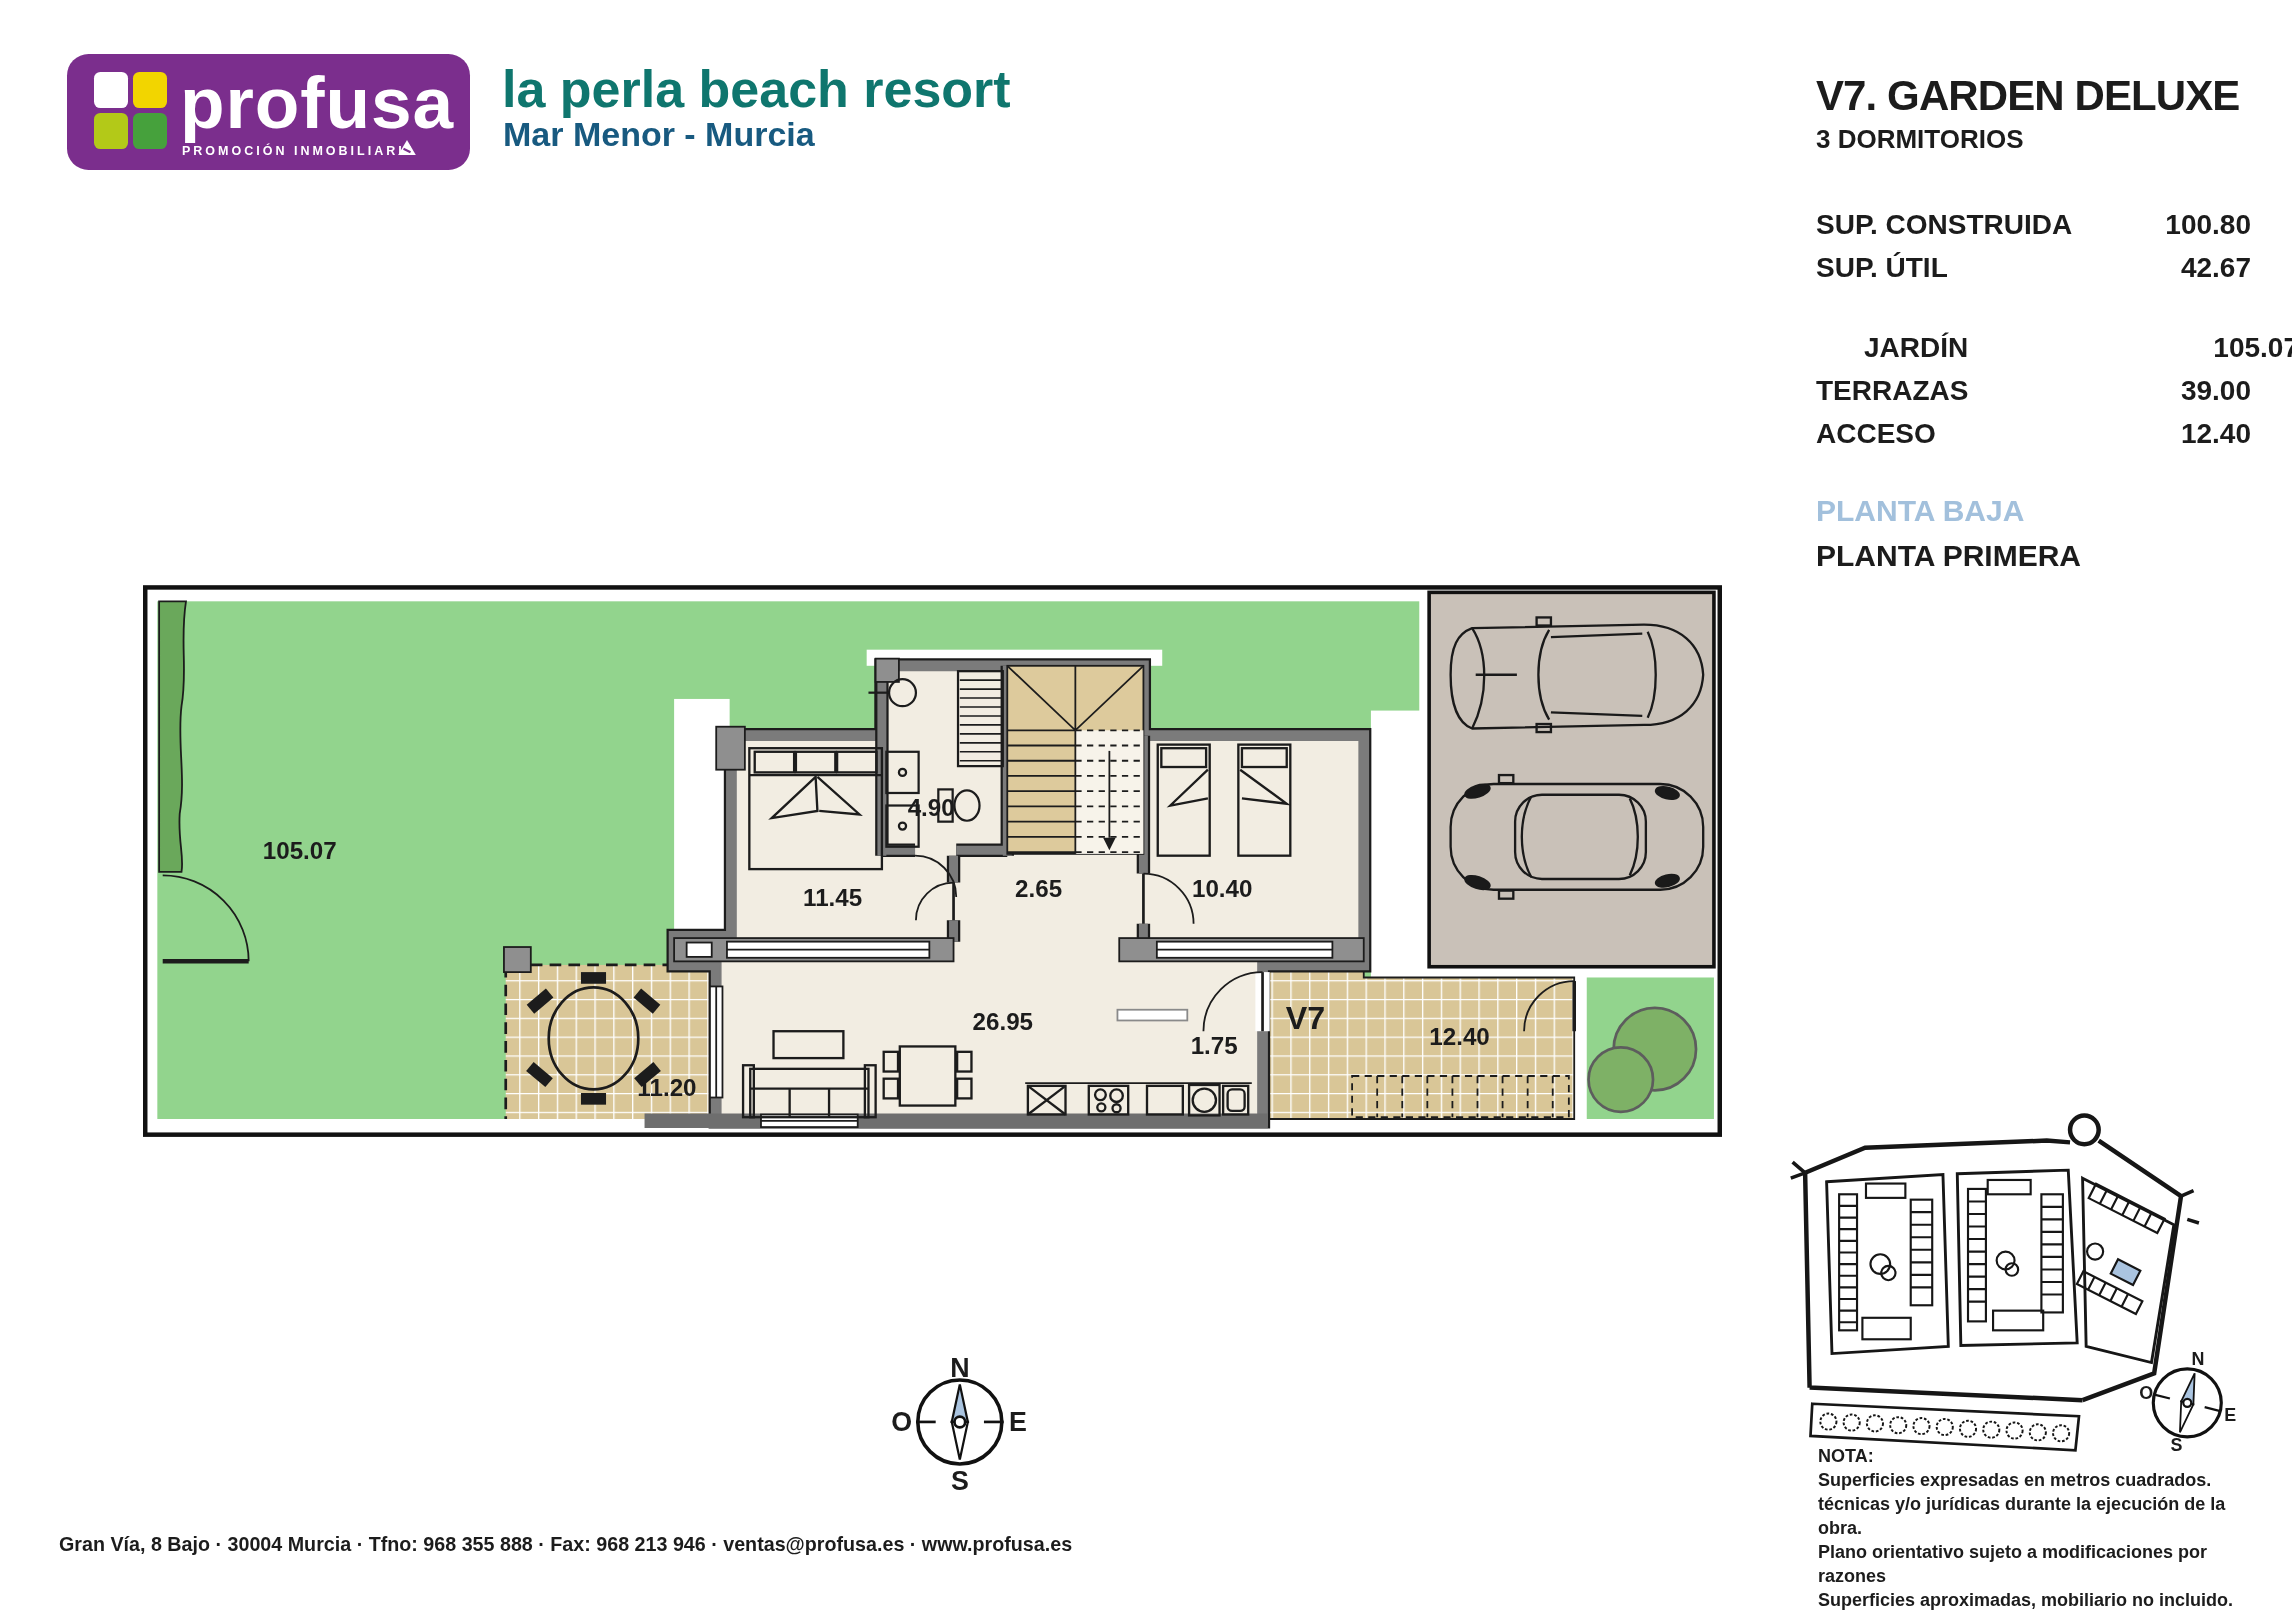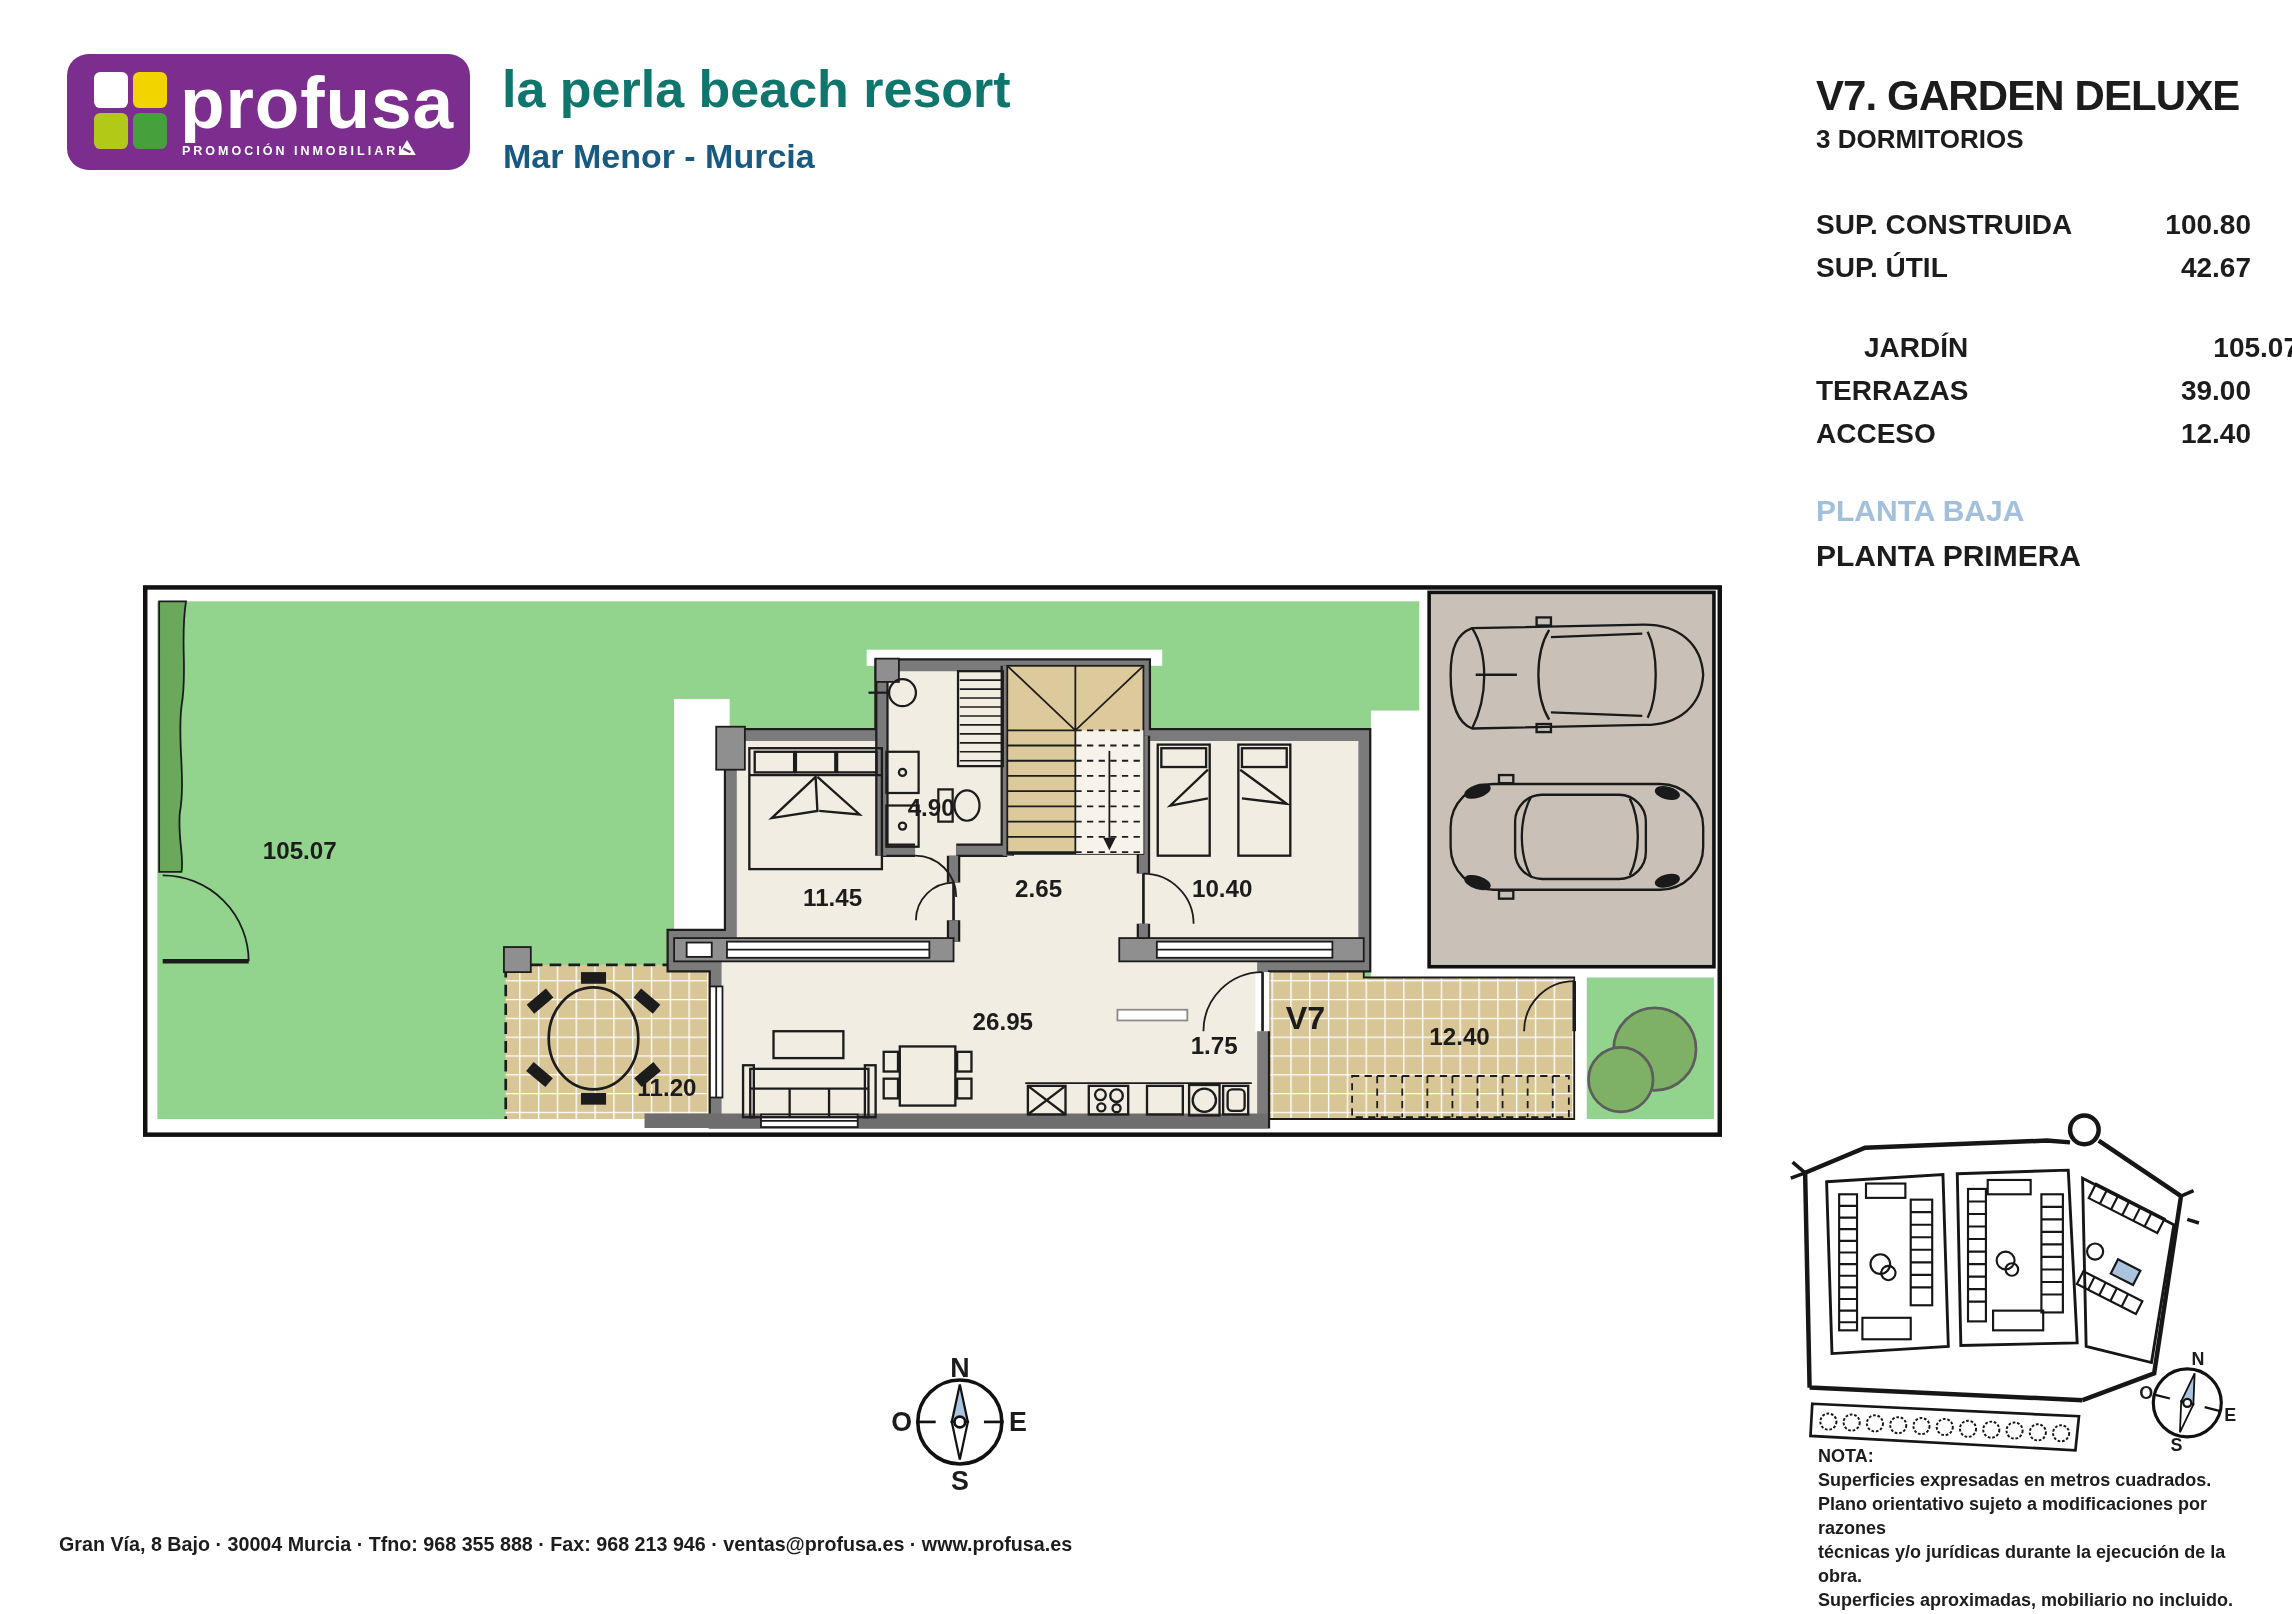--- a/index.html
+++ b/index.html
@@ -14,21 +14,21 @@
   .sq2{left:39px;top:0;background:#f2d500;}
   .sq3{left:0;top:41px;background:#b3c918;}
   .sq4{left:39px;top:41px;background:#46a13c;}
   .logo .brand{position:absolute;left:113px;top:7.2px;font-size:73px;font-weight:bold;color:#ffffff;
         letter-spacing:0.9px;}
   .logo .tagline{position:absolute;left:115px;top:90px;font-size:12.5px;font-weight:bold;color:#ffffff;
         letter-spacing:3px;white-space:nowrap;}
   .logo .tri{position:absolute;left:331px;top:86px;}
   
   .proj-title{position:absolute;left:502px;top:59px;font-size:52px;font-weight:bold;color:#0f766e;}
-  .proj-sub{position:absolute;left:503px;top:137px;font-size:34px;font-weight:bold;color:#185a80;text-align:right;}
+  .proj-sub{position:absolute;left:503px;top:115px;font-size:34px;font-weight:bold;color:#185a80;text-align:right;}
   
   .info{position:absolute;left:1816px;top:0;width:435px;}
   .unit-title{position:absolute;left:0;top:72px;font-size:42px;font-weight:bold;letter-spacing:-0.9px;white-space:nowrap;}
   .unit-sub{position:absolute;left:0;top:124px;font-size:26px;font-weight:bold;}
   .arow{position:absolute;left:0;width:435px;font-size:28px;font-weight:bold;}
   .arow .lbl{float:left;}
   .arow .val{float:right;}
   .floor-baja{position:absolute;left:0;top:494px;font-size:30px;font-weight:bold;color:#a2c0dc;}
   .floor-primera{position:absolute;left:0;top:539px;font-size:30px;font-weight:bold;color:#1c1c1c;}
   
@@ -422,21 +422,21 @@
       <text class="pl-label" x="12" y="-42" font-size="20" text-anchor="middle">N</text>
       <text class="pl-label" x="-46" y="-4" font-size="20" text-anchor="middle">O</text>
       <text class="pl-label" x="48" y="20" font-size="20" text-anchor="middle">E</text>
       <text class="pl-label" x="-12" y="54" font-size="20" text-anchor="middle">S</text>
     </g>
   </svg>
 
   <div class="note">
     <div>NOTA:</div>
     <div>Superficies expresadas en metros cuadrados.</div>
+    <div>técnicas y/o jurídicas durante la ejecución de la obra.</div>
     <div>Plano orientativo sujeto a modificaciones por razones</div>
-    <div>técnicas y/o jurídicas durante la ejecución de la obra.</div>
     <div>Superficies aproximadas, mobiliario no incluido.</div>
   </div>
 
   <div class="footer">Gran Vía, 8  Bajo · 30004 Murcia · Tfno: 968 355 888 · Fax: 968 213 946 · ventas@profusa.es · www.profusa.es</div>
 
 </div>
 
 
 </body></html>

